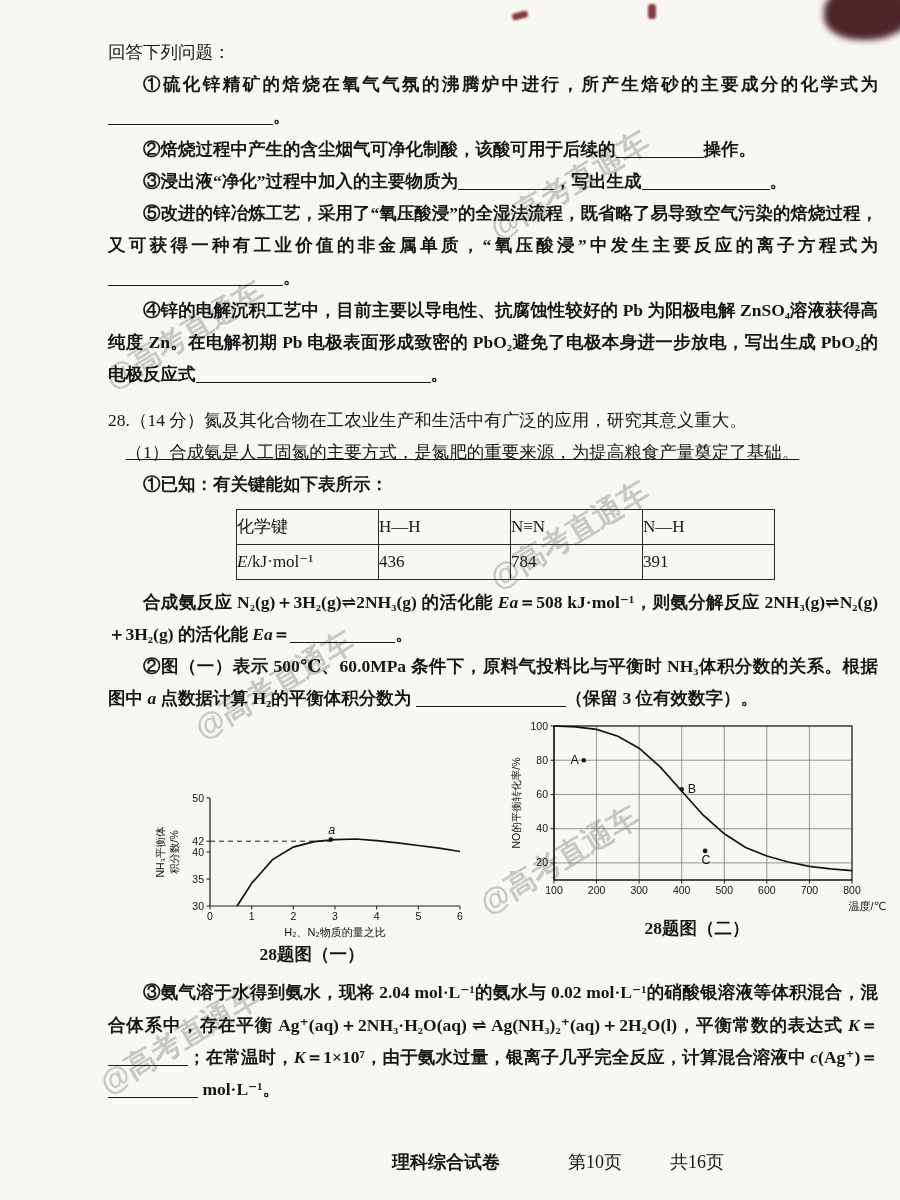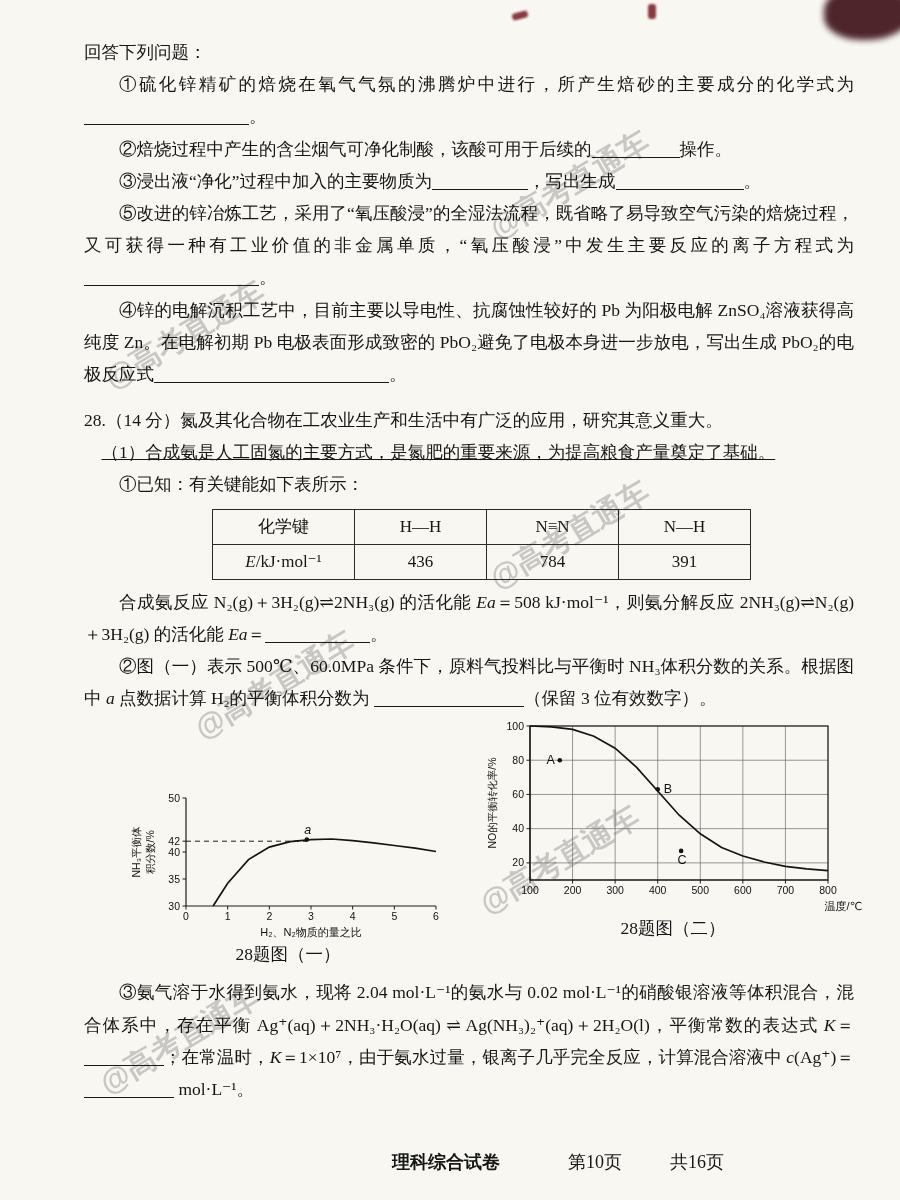--- a/index.html
+++ b/index.html
@@ -1,33 +1,33 @@
 <!DOCTYPE html>
 <html><head>
 <meta charset="utf-8">
 <title>理科综合试卷 第10页</title>
 <style>
   *{box-sizing:border-box;}
   body{margin:0;background:#7a7a7a;display:flex;justify-content:center;}
   .page{position:relative;width:900px;height:1200px;background:#f8f7f2;
         font-family:"Liberation Serif","DejaVu Serif",serif;color:#161616;overflow:hidden;}
-  .content{position:absolute;left:84px;top:36px;width:770px;}
+  .content{position:absolute;left:108px;top:36px;width:770px;}
   .para{font-size:17.5px;line-height:1.84;margin:0;text-align:justify;}
-  .ind2{text-indent:2em;}
+  .ind2{text-indent:2em;font-weight:bold;}
   .ind1{text-indent:1em;text-decoration:underline;}
   .q28{margin-top:14px;}
   .blank{display:inline-block;border-bottom:1.4px solid #1a1a1a;height:1.05em;vertical-align:-3px;}
   .it{font-style:italic;}
   .bond-table{border-collapse:collapse;margin:8px 0 6px 128px;}
-  .bond-table td{border:1.3px solid #2a2a2a;font-size:17px;text-align:center;padding:5px 0;height:35px;}
+  .bond-table td{border:1.3px solid #2a2a2a;font-size:17px;padding:5px 0;height:35px;}
   .bond-table .c0{width:142px;}
   .bond-table .c{width:132px;}
   .figures{position:relative;height:258px;margin-top:4px;}
   .fig{position:absolute;text-align:center;}
-  .fig-caption{font-size:17.5px;font-weight:normal;margin-top:2px;}
+  .fig-caption{font-size:17.5px;font-weight:bold;margin-top:2px;}
   .chart-host svg{display:block;font-family:"Liberation Sans","DejaVu Sans",sans-serif;}
   .watermark{position:absolute;font-family:"Liberation Sans",sans-serif;font-size:30px;font-weight:bold;
              color:rgba(122,122,122,.38);transform:rotate(-31deg);white-space:nowrap;pointer-events:none;}
   .footer{position:absolute;bottom:26px;left:0;width:100%;height:24px;font-size:18px;}
   .footer span{position:absolute;top:0;white-space:nowrap;}
   .ft-title{font-weight:bold;}
   .artifact{position:absolute;}
 </style>
 </head>
 <body>

